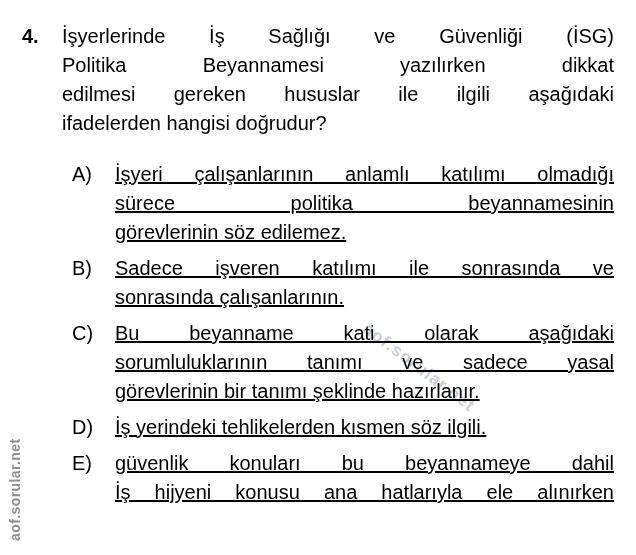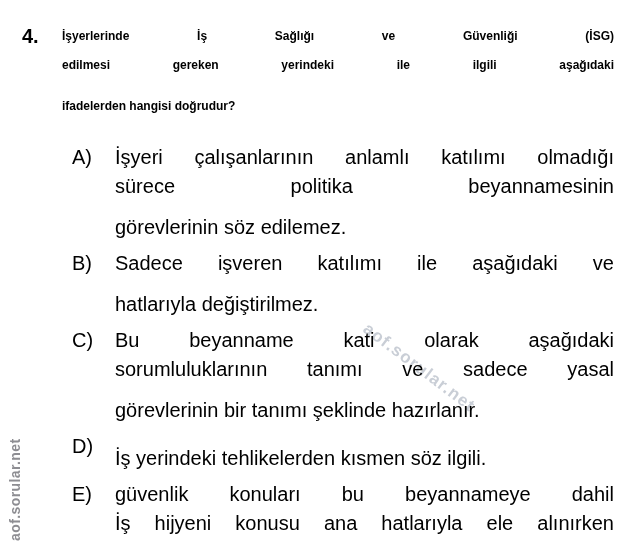--- a/index.html
+++ b/index.html
@@ -44,73 +44,74 @@
     padding: 22px 22px 0 22px;
   }
   .question-row { display: flex; }
   .qnum {
     width: 40px;
     flex: 0 0 40px;
     font-size: 20px; font-weight: bold; line-height: 29px;
   }
   .qtext {
     flex: 1;
-    font-size: 12px; font-weight: bold; line-height: 29px;
+    font-size: 20px; font-weight: normal; line-height: 29px;
   }
   .options {
     list-style: none;
     margin-top: 22px;
     margin-left: 50px;
   }
   .option {
     display: flex;
     margin-bottom: 7px;
     font-size: 20px; line-height: 29px;
   }
   .letter { width: 43px; flex: 0 0 43px; }
-  .otext { flex: 1; }
+  .otext { flex: 1; text-decoration: underline; }
   .ln { text-align: justify; text-align-last: justify; }
-  .ln.last { text-align-last: left; margin-top: 12px; }
+  .ln.last { text-align-last: left; }
 </style>
 </head>
 <body>
 
 <div class="page" style="background: rgb(255, 255, 255); color: rgb(0, 0, 0);">
 
   <div class="watermark wm-left" style="color: rgb(141, 141, 146);">aof.sorular.net</div>
 
   <div class="watermark wm-diag" style="color: rgb(201, 206, 214);">aof.sorular.net</div>
 
   <div class="content">
 
     <div class="question-row">
       <div class="qnum">4.</div>
       <div class="qtext">
         <div class="ln">İşyerlerinde İş Sağlığı ve Güvenliği (İSG)</div>
-        <div class="ln">edilmesi gereken yerindeki ile ilgili aşağıdaki</div>
+        <div class="ln">Politika Beyannamesi yazılırken dikkat</div>
+        <div class="ln">edilmesi gereken hususlar ile ilgili aşağıdaki</div>
         <div class="ln last">ifadelerden hangisi doğrudur?</div>
       </div>
     </div>
 
     <ul class="options">
 
       <li class="option">
         <span class="letter">A)</span>
         <div class="otext">
           <div class="ln">İşyeri çalışanlarının anlamlı katılımı olmadığı</div>
           <div class="ln">sürece politika beyannamesinin</div>
           <div class="ln last">görevlerinin söz edilemez.</div>
         </div>
       </li>
 
       <li class="option">
         <span class="letter">B)</span>
         <div class="otext">
-          <div class="ln">Sadece işveren katılımı ile aşağıdaki ve</div>
-          <div class="ln last">hatlarıyla değiştirilmez.</div>
+          <div class="ln">Sadece işveren katılımı ile sonrasında ve</div>
+          <div class="ln last">sonrasında çalışanlarının.</div>
         </div>
       </li>
 
       <li class="option">
         <span class="letter">C)</span>
         <div class="otext">
           <div class="ln">Bu beyanname kati olarak aşağıdaki</div>
           <div class="ln">sorumluluklarının tanımı ve sadece yasal</div>
           <div class="ln last">görevlerinin bir tanımı şeklinde hazırlanır.</div>
         </div>

